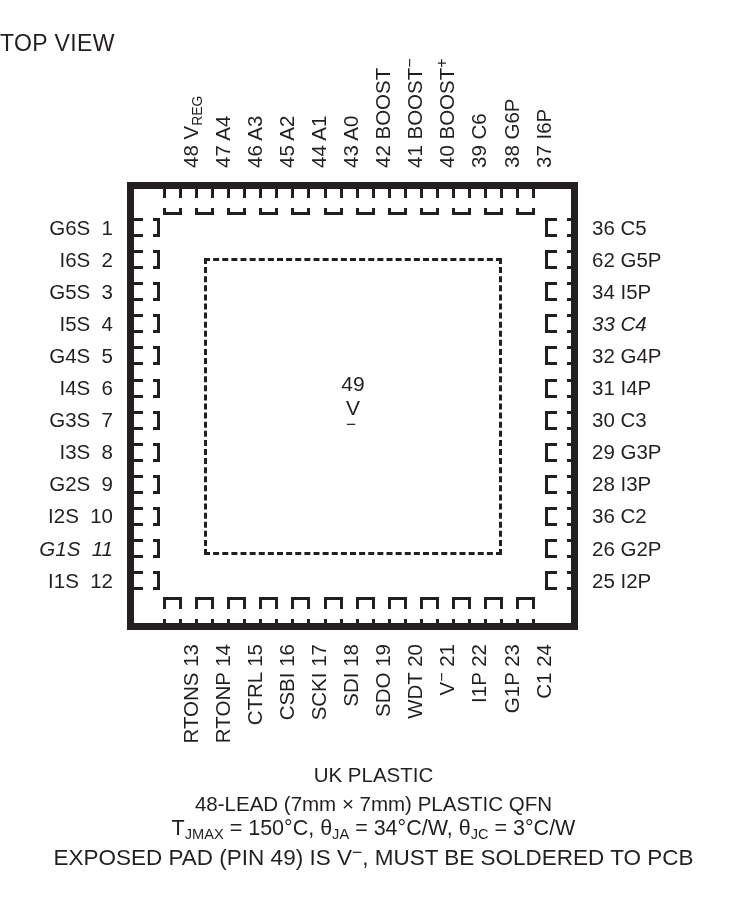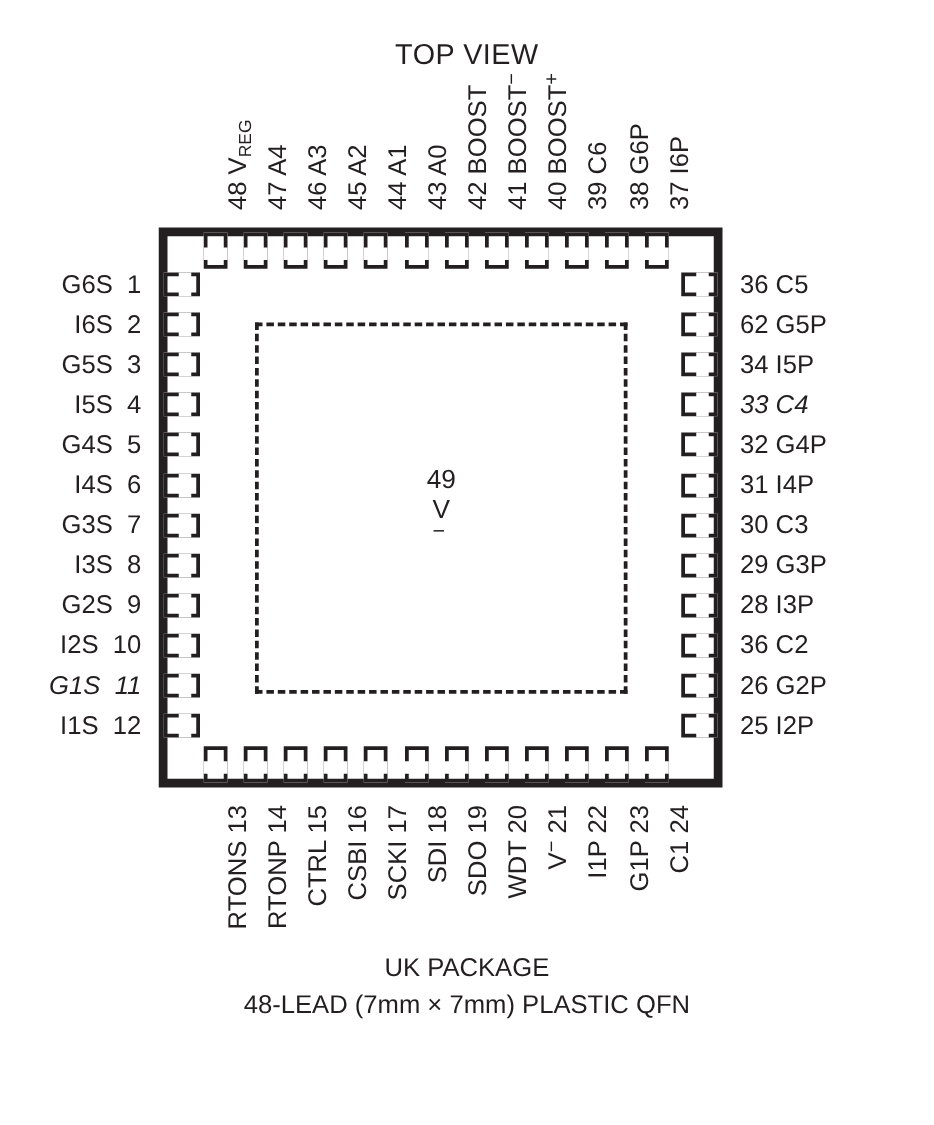--- a/index.html
+++ b/index.html
@@ -9,21 +9,21 @@
     font-family:"Liberation Sans", sans-serif;
     color:#231f20;
     overflow:hidden;
     position:relative;
   }
   .stage{position:absolute;left:0;top:0;width:747px;height:900px;}
 
   
   #top-view-title{
     position:absolute;left:0;top:30px;width:747px;
-    text-align:center;font-size:23px;letter-spacing:.4px;
+    text-align:left;font-size:23px;letter-spacing:.4px;
   }
 
   
   #package-outline{
     position:absolute;left:127px;top:182px;
     width:451px;height:448px;
     border:7px solid #231f20;
     box-sizing:border-box;
     background:#ffffff;
   }
@@ -213,18 +213,22 @@
       <div class="lbl lbl-right" style="left: 592px; top: 378px;">31 I4P</div>
       <div class="lbl lbl-right" style="left: 592px; top: 410.1px;">30 C3</div>
       <div class="lbl lbl-right" style="left: 592px; top: 442.2px;">29 G3P</div>
       <div class="lbl lbl-right" style="left: 592px; top: 474.3px;">28 I3P</div>
       <div class="lbl lbl-right" style="left: 592px; top: 506.4px;">36 C2</div>
       <div class="lbl lbl-right" style="left: 592px; top: 538.5px;">26 G2P</div>
       <div class="lbl lbl-right" style="left: 592px; top: 570.6px;">25 I2P</div>
     </div>
 
   <div id="package-caption">
-    <div>UK PACKAGE</div>
+    <div>UK PLASTIC</div>
     <div>48-LEAD (7mm × 7mm) PLASTIC QFN</div>
   </div>
 
+  <div id="thermal-block">
+    <div class="l1">T<sub>JMAX</sub> = 150°C, θ<sub>JA</sub> = 34°C/W, θ<sub>JC</sub> = 3°C/W</div>
+    <div class="l2">EXPOSED PAD (PIN 49) IS V<sup>−</sup>, MUST BE SOLDERED TO PCB</div>
+  </div>
 
 </div>
 
 </body></html>

